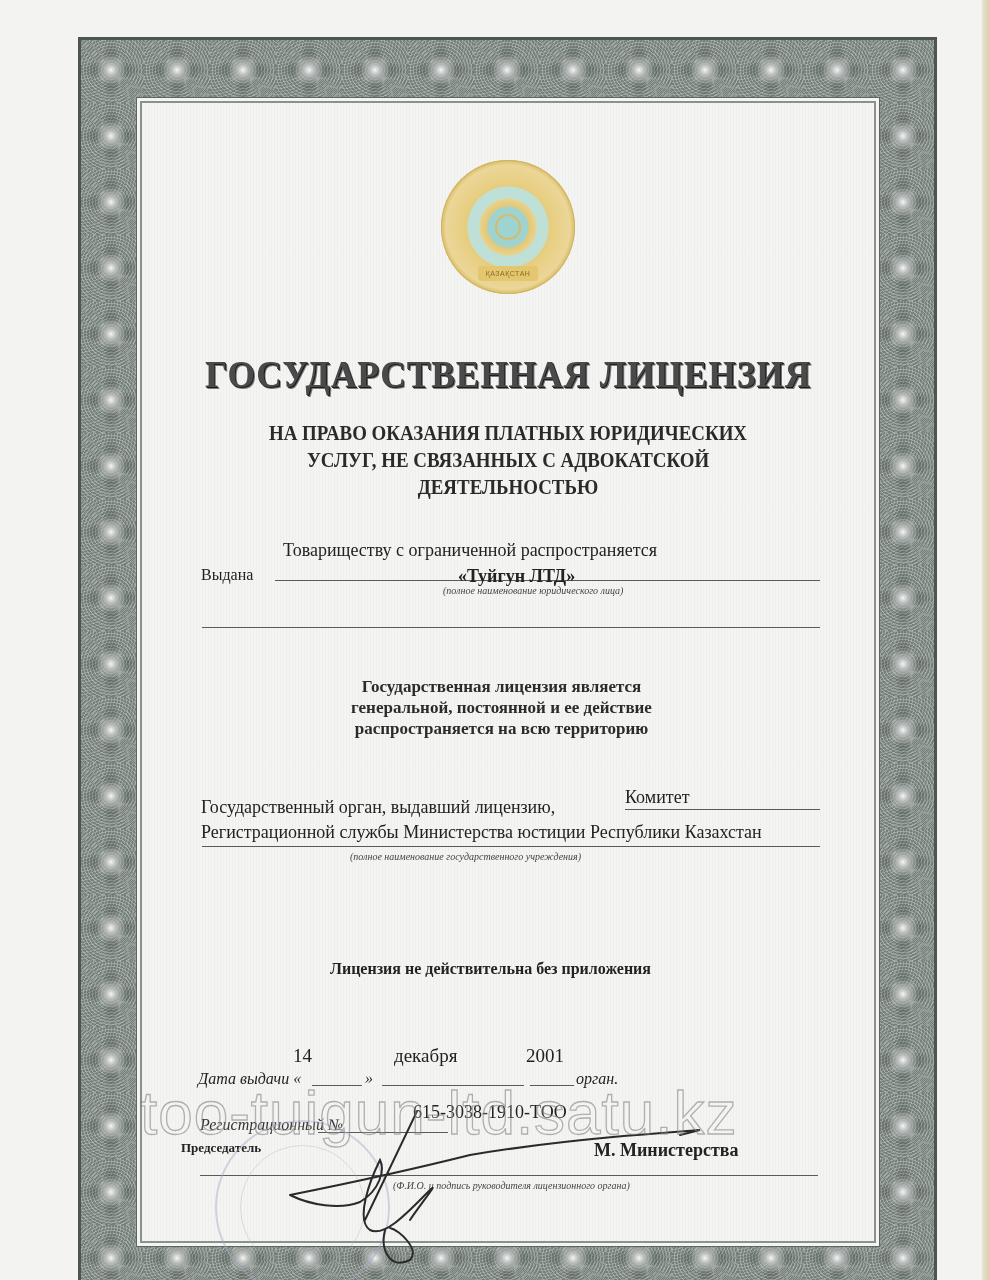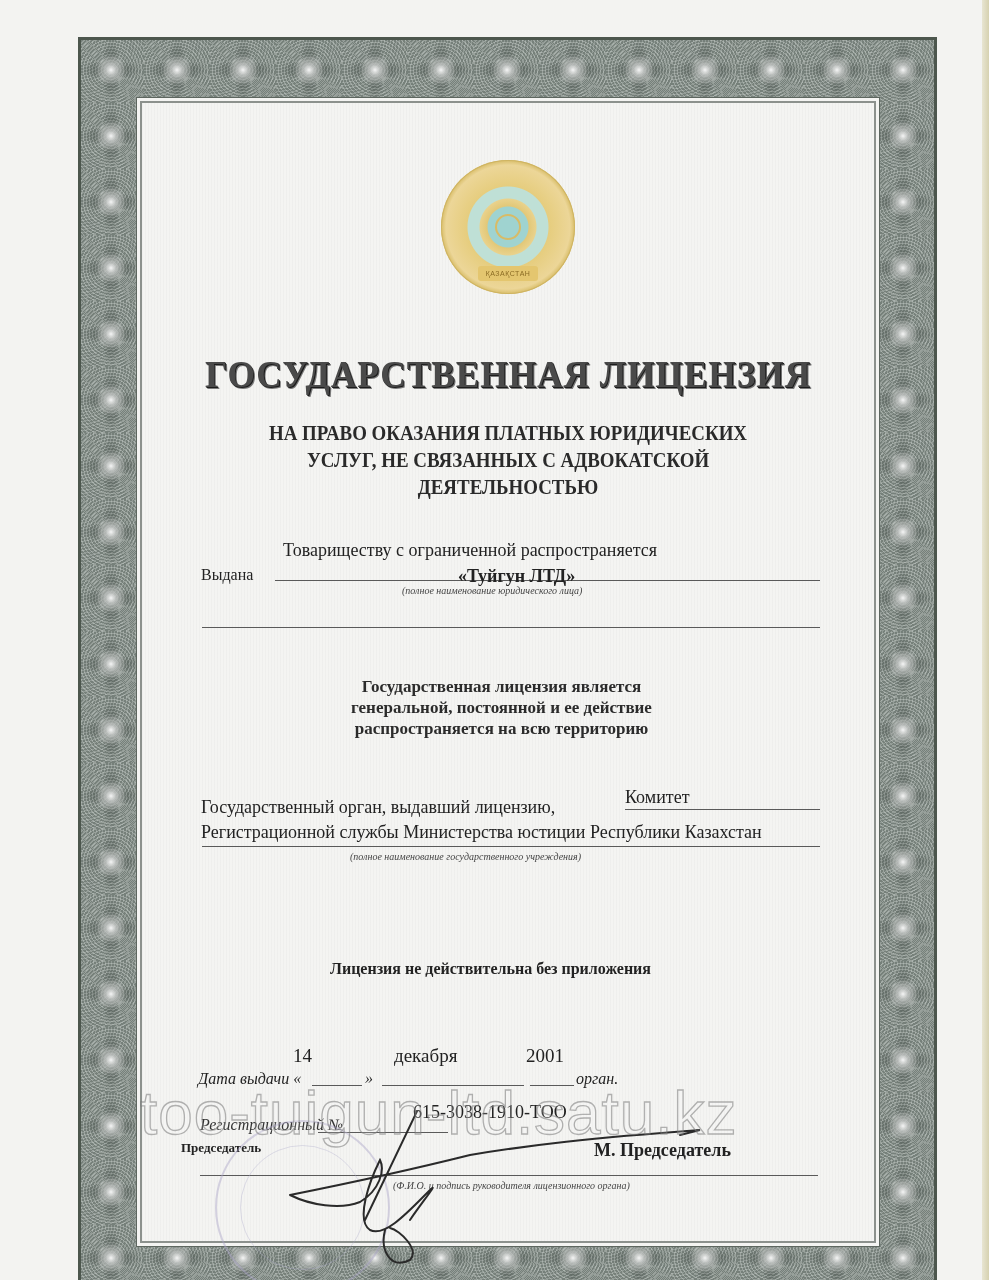--- a/index.html
+++ b/index.html
@@ -108,21 +108,21 @@
 <div class="subtitle">
   <div>НА ПРАВО ОКАЗАНИЯ ПЛАТНЫХ ЮРИДИЧЕСКИХ</div>
   <div>УСЛУГ, НЕ СВЯЗАННЫХ С АДВОКАТСКОЙ</div>
   <div>ДЕЯТЕЛЬНОСТЬЮ</div>
 </div>
 
 <div class="txt" style="left:283px; top:540px; font-size:18px;">Товариществу с ограниченной распространяется</div>
 <div class="txt" style="left:201px; top:566px; font-size:16px;">Выдана</div>
 <div class="line" style="left:275px; top:580px; width:545px;"></div>
 <div class="txt" style="left:458px; top:566px; font-size:18px; font-weight:bold;">«Туйгун ЛТД»</div>
-<div class="hint" style="left:402px; top:585px;">(полное наименование юридического лица)</div>
+<div class="hint" style="left:443px; top:585px;">(полное наименование юридического лица)</div>
 <div class="line" style="left:202px; top:627px; width:618px;"></div>
 
 <div class="bold-block">
   <div>Государственная лицензия является</div>
   <div>генеральной, постоянной и ее действие</div>
   <div>распространяется на всю территорию</div>
 </div>
 
 <div class="txt" style="left:201px; top:797px; font-size:18px;">Государственный орган, выдавший лицензию,</div>
 <div class="txt" style="left:625px; top:787px; font-size:18px;text-align:right;">Комитет</div>
@@ -141,21 +141,21 @@
 <div class="txt" style="left:365px; top:1070px; font-size:16px; font-style:italic;">»</div>
 <div class="line" style="left:382px; top:1085px; width:142px;"></div>
 <div class="line" style="left:530px; top:1085px; width:44px;"></div>
 <div class="txt" style="left:576px; top:1070px; font-size:16px; font-style:italic;">орган.</div>
 
 <div class="txt" style="left:413px; top:1102px; font-size:18px;">615-3038-1910-ТОО</div>
 <div class="txt" style="left:200px; top:1116px; font-size:16px; font-style:italic; color:#333;">Регистрационный №</div>
 <div class="line" style="left:318px; top:1132px; width:130px;"></div>
 
 <div class="txt" style="left:181px; top:1140px; font-size:13px; font-weight:bold;">Председатель</div>
-<div class="txt" style="left:594px; top:1140px; font-size:18px; font-weight:bold;">М. Председатель</div>
+<div class="txt" style="left:594px; top:1140px; font-size:18px; font-weight:bold;">М. Министерства</div>
 <div class="line" style="left:200px; top:1175px; width:618px;"></div>
 <div class="hint" style="left:393px; top:1180px;">(Ф.И.О. и подпись руководителя лицензионного органа)</div>
 
 <div class="seal"></div>
 <div class="seal-inner"></div>
 <svg class="signature" viewBox="0 0 460 160">
   <path d="M150 -5 L95 110 M20 85 C70 75 140 60 200 45 C260 35 320 28 430 20 L410 25 M20 85 C40 95 70 100 90 92 C110 80 115 60 110 50 C100 70 85 110 100 120 C115 128 140 100 160 80 C170 70 150 95 140 110 M115 120 C110 140 120 160 140 150 C150 140 130 120 120 118" fill="none" stroke="#2a2a2a" stroke-width="2" stroke-linecap="round"></path>
 </svg>
 
 <div class="watermark">too-tuigun-ltd.satu.kz</div>

